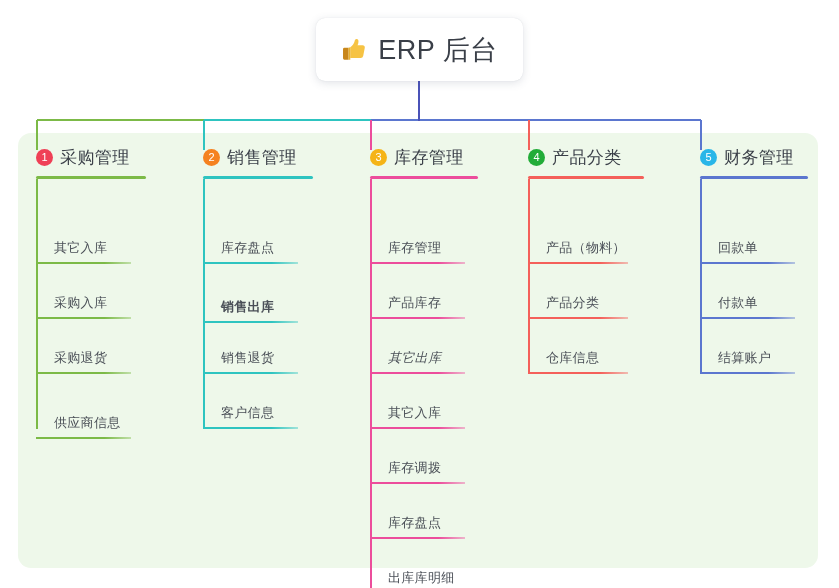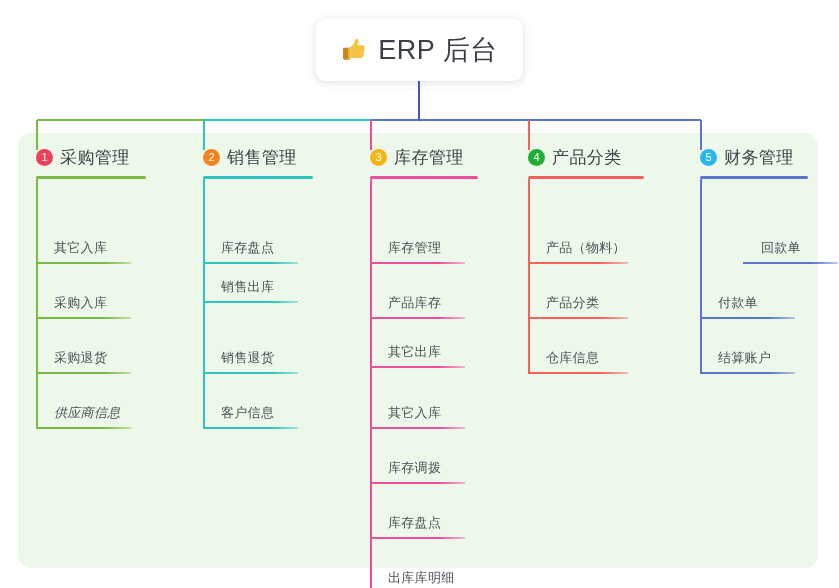--- a/index.html
+++ b/index.html
@@ -127,39 +127,39 @@
             <div class="item-rule" style="width: 95px; background: linear-gradient(to right, rgb(124, 186, 71) 0%, rgb(124, 186, 71) 72%, rgba(124, 186, 71, 0.4) 100%);"></div>
           </div>
           <div class="item" style="top: 104px; width: 95px;">
             <span class="item-label">采购入库</span>
             <div class="item-rule" style="width: 95px; background: linear-gradient(to right, rgb(124, 186, 71) 0%, rgb(124, 186, 71) 72%, rgba(124, 186, 71, 0.4) 100%);"></div>
           </div>
           <div class="item" style="top: 159px; width: 95px;">
             <span class="item-label">采购退货</span>
             <div class="item-rule" style="width: 95px; background: linear-gradient(to right, rgb(124, 186, 71) 0%, rgb(124, 186, 71) 72%, rgba(124, 186, 71, 0.4) 100%);"></div>
           </div>
-          <div class="item" style="top: 214px; width: 95px; font-style: italic;">
+          <div class="item" style="top: 224px; width: 95px;">
             <span class="item-label">供应商信息</span>
             <div class="item-rule" style="width: 95px; background: linear-gradient(to right, rgb(124, 186, 71) 0%, rgb(124, 186, 71) 72%, rgba(124, 186, 71, 0.4) 100%);"></div>
           </div>
         </div>
       </div>
       <div class="col" style="left: 203px;">
         <div class="col-head">
           <span class="badge" style="background: rgb(245, 130, 32);">2</span>
           <span class="col-title">销售管理</span>
         </div>
         <div class="head-rule" style="width: 110px; background: rgb(46, 196, 192);"></div>
         <div class="items">
           <div class="v-spine" style="background: rgb(46, 196, 192); top: 0px; height: 250px;"></div>
           <div class="item" style="top: 49px; width: 95px;">
             <span class="item-label">库存盘点</span>
             <div class="item-rule" style="width: 95px; background: linear-gradient(to right, rgb(46, 196, 192) 0%, rgb(46, 196, 192) 72%, rgba(46, 196, 192, 0.4) 100%);"></div>
           </div>
-          <div class="item" style="top: 88px; width: 95px;">
+          <div class="item" style="top: 108px; width: 95px; font-weight: bold;">
             <span class="item-label">销售出库</span>
             <div class="item-rule" style="width: 95px; background: linear-gradient(to right, rgb(46, 196, 192) 0%, rgb(46, 196, 192) 72%, rgba(46, 196, 192, 0.4) 100%);"></div>
           </div>
           <div class="item" style="top: 159px; width: 95px;">
             <span class="item-label">销售退货</span>
             <div class="item-rule" style="width: 95px; background: linear-gradient(to right, rgb(46, 196, 192) 0%, rgb(46, 196, 192) 72%, rgba(46, 196, 192, 0.4) 100%);"></div>
           </div>
           <div class="item" style="top: 214px; width: 95px;">
             <span class="item-label">客户信息</span>
             <div class="item-rule" style="width: 95px; background: linear-gradient(to right, rgb(46, 196, 192) 0%, rgb(46, 196, 192) 72%, rgba(46, 196, 192, 0.4) 100%);"></div>
@@ -175,21 +175,21 @@
         <div class="items">
           <div class="v-spine" style="background: rgb(236, 77, 156); top: 0px; height: 415px;"></div>
           <div class="item" style="top: 49px; width: 95px;">
             <span class="item-label">库存管理</span>
             <div class="item-rule" style="width: 95px; background: linear-gradient(to right, rgb(236, 77, 156) 0%, rgb(236, 77, 156) 72%, rgba(236, 77, 156, 0.4) 100%);"></div>
           </div>
           <div class="item" style="top: 104px; width: 95px;">
             <span class="item-label">产品库存</span>
             <div class="item-rule" style="width: 95px; background: linear-gradient(to right, rgb(236, 77, 156) 0%, rgb(236, 77, 156) 72%, rgba(236, 77, 156, 0.4) 100%);"></div>
           </div>
-          <div class="item" style="top: 153px; width: 95px;">
+          <div class="item" style="top: 159px; width: 95px; font-style: italic;">
             <span class="item-label">其它出库</span>
             <div class="item-rule" style="width: 95px; background: linear-gradient(to right, rgb(236, 77, 156) 0%, rgb(236, 77, 156) 72%, rgba(236, 77, 156, 0.4) 100%);"></div>
           </div>
           <div class="item" style="top: 214px; width: 95px;">
             <span class="item-label">其它入库</span>
             <div class="item-rule" style="width: 95px; background: linear-gradient(to right, rgb(236, 77, 156) 0%, rgb(236, 77, 156) 72%, rgba(236, 77, 156, 0.4) 100%);"></div>
           </div>
           <div class="item" style="top: 269px; width: 95px;">
             <span class="item-label">库存调拨</span>
             <div class="item-rule" style="width: 95px; background: linear-gradient(to right, rgb(236, 77, 156) 0%, rgb(236, 77, 156) 72%, rgba(236, 77, 156, 0.4) 100%);"></div>
@@ -226,21 +226,21 @@
         </div>
       </div>
       <div class="col" style="left: 700px;">
         <div class="col-head">
           <span class="badge" style="background: rgb(41, 182, 232);">5</span>
           <span class="col-title">财务管理</span>
         </div>
         <div class="head-rule" style="width: 108px; background: rgb(91, 118, 207);"></div>
         <div class="items">
           <div class="v-spine" style="background: rgb(91, 118, 207); top: 0px; height: 195px;"></div>
-          <div class="item" style="top: 49px; width: 95px; margin-left: 43px;">
+          <div class="item" style="top: 49px; width: 95px;">
             <span class="item-label">回款单</span>
             <div class="item-rule" style="width: 95px; background: linear-gradient(to right, rgb(91, 118, 207) 0%, rgb(91, 118, 207) 72%, rgba(91, 118, 207, 0.4) 100%);"></div>
           </div>
           <div class="item" style="top: 104px; width: 95px;">
             <span class="item-label">付款单</span>
             <div class="item-rule" style="width: 95px; background: linear-gradient(to right, rgb(91, 118, 207) 0%, rgb(91, 118, 207) 72%, rgba(91, 118, 207, 0.4) 100%);"></div>
           </div>
           <div class="item" style="top: 159px; width: 95px; font-family: Liberation Serif, serif;">
             <span class="item-label">结算账户</span>
             <div class="item-rule" style="width: 95px; background: linear-gradient(to right, rgb(91, 118, 207) 0%, rgb(91, 118, 207) 72%, rgba(91, 118, 207, 0.4) 100%);"></div>

